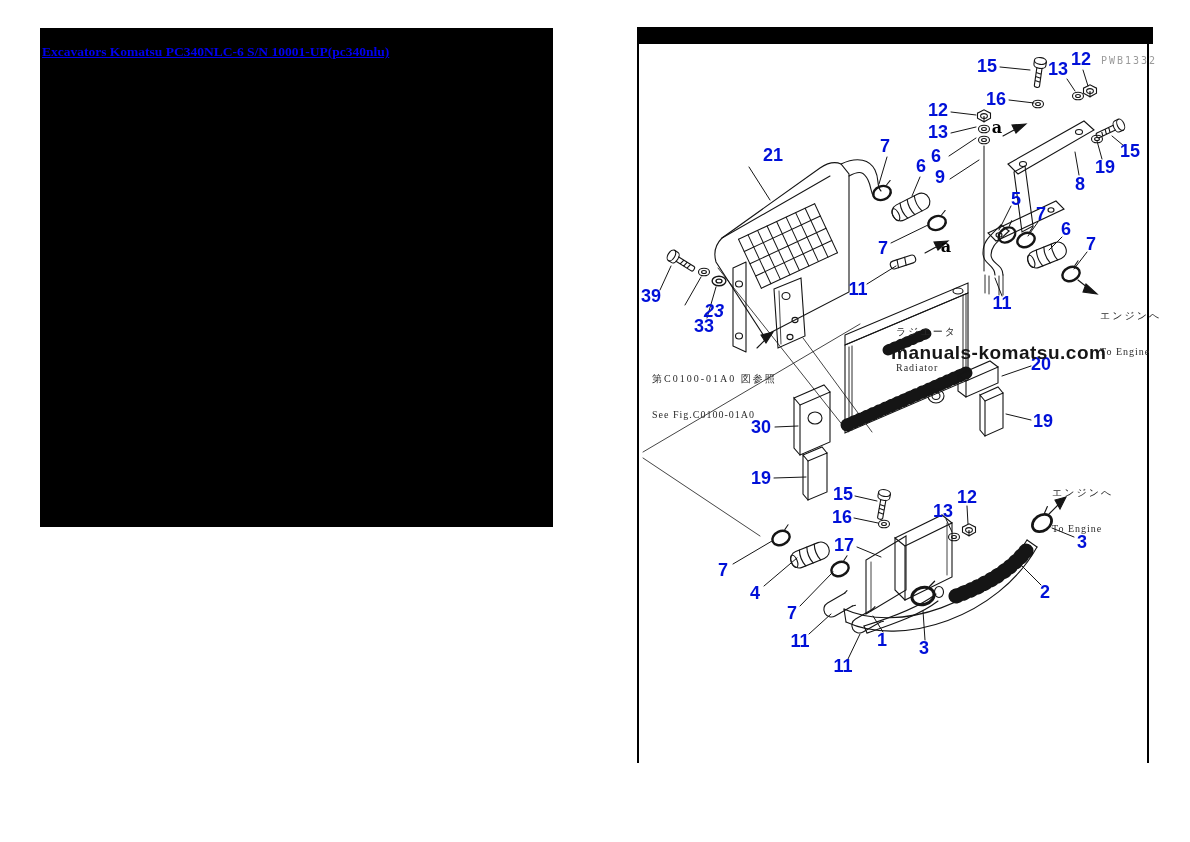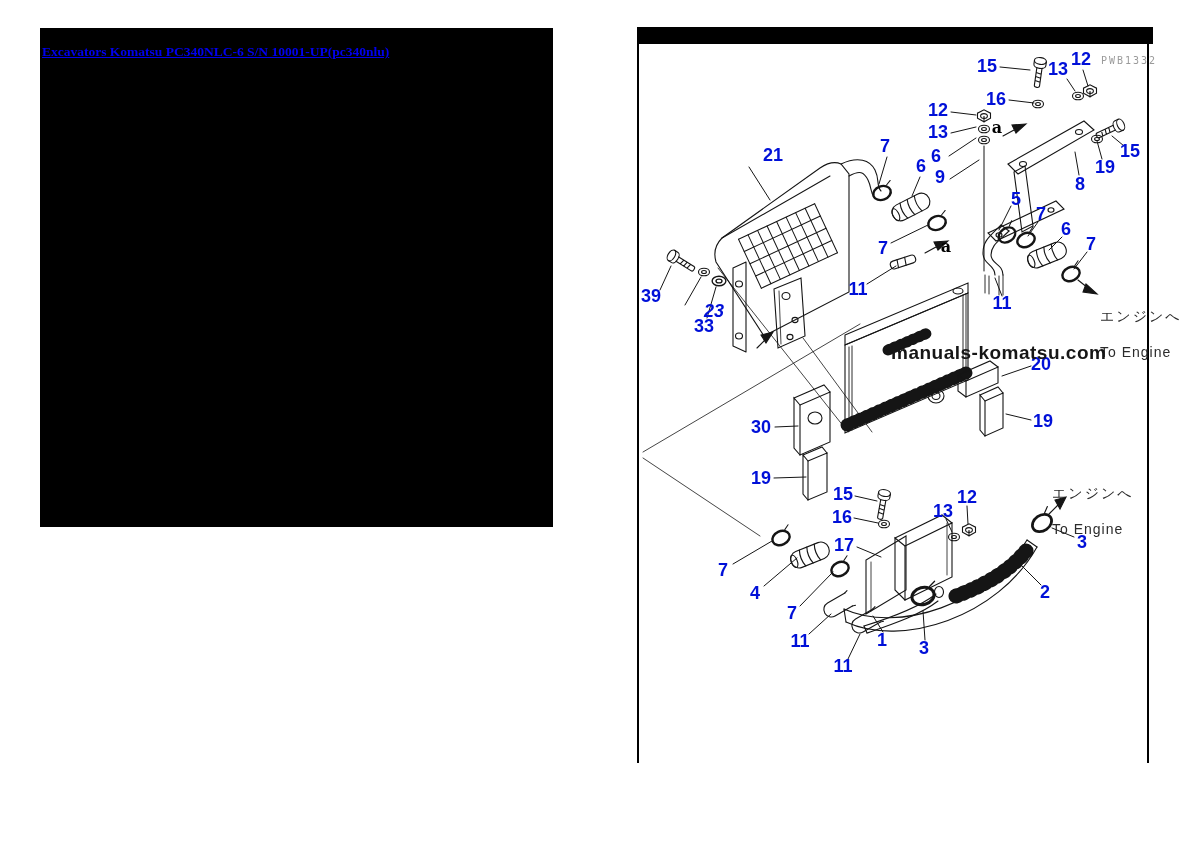--- a/index.html
+++ b/index.html
@@ -9,21 +9,21 @@
   .catalog-link{position:absolute;left:2px;top:16px;font-family:"Liberation Serif",serif;
          font-size:13.5px;font-weight:bold;color:#0000ee;text-decoration:underline;white-space:nowrap;}
   .page-topbar{position:absolute;left:637px;top:27px;width:516px;height:17px;background:#000;}
   .page-border-left{position:absolute;left:637px;top:44px;width:2px;height:719px;background:#000;}
   .page-border-right{position:absolute;left:1147px;top:44px;width:2px;height:719px;background:#000;}
   .art{position:absolute;left:0;top:0;width:1190px;height:842px;}
   .callout{position:absolute;transform:translate(-50%,-50%);color:var(--callout,#0010d8);
          font-size:18px;font-weight:bold;line-height:1;white-space:nowrap;
          font-family:"Liberation Sans",sans-serif;text-align:center;}
   .callout.letter{color:#000;font-family:"DejaVu Serif",serif;font-size:16px;}
-  .eng-text{position:absolute;font-family:Liberation Sans, sans-serif;font-size:14px;
+  .eng-text{position:absolute;font-family:Liberation Serif, serif;font-size:10px;
          line-height:12px;letter-spacing:1px;color:#2b2b2b;white-space:pre;}
   .eng-text .jp{letter-spacing:2px;}
   .watermark{position:absolute;left:891px;top:342px;font-size:19px;font-weight:bold;color:#161616;
          font-family:"Liberation Sans",sans-serif;letter-spacing:.5px;white-space:nowrap;}
   .fig-code{position:absolute;left:1101px;top:55px;font-family:"DejaVu Sans Mono",monospace;
          font-size:10px;letter-spacing:2px;color:#9a9a9a;white-space:nowrap;}
 </style>
 </head>
 <body>
 
@@ -292,21 +292,29 @@
       <span class="callout" style="left: 792px; top: 613px;">7</span>
       <span class="callout" style="left: 800px; top: 641px;">11</span>
       <span class="callout" style="left: 882px; top: 640px;">1</span>
       <span class="callout" style="left: 924px; top: 648px;">3</span>
       <span class="callout" style="left: 843px; top: 666px;">11</span>
       <span class="callout" style="left: 1045px; top: 592px;">2</span>
       <span class="callout letter" style="left: 997px; top: 128px;">a</span>
       <span class="callout letter" style="left: 946px; top: 247px;">a</span>
     </div>
 
-
+  <div class="eng-text" style="left:896px;top:302px">
+    <div class="jp">ラジエータ</div>
+    <div>Radiator</div>
+  </div>
+
+  <div class="eng-text" style="left:652px;top:349px">
+    <div class="jp">第C0100-01A0 図参照</div>
+    <div>See Fig.C0100-01A0</div>
+  </div>
 
   <div class="eng-text" style="left:1100px;top:286px">
     <div class="jp">エンジンへ</div>
     <div>To Engine</div>
   </div>
 
   <div class="eng-text" style="left:1052px;top:463px">
     <div class="jp">エンジンへ</div>
     <div>To Engine</div>
   </div>

